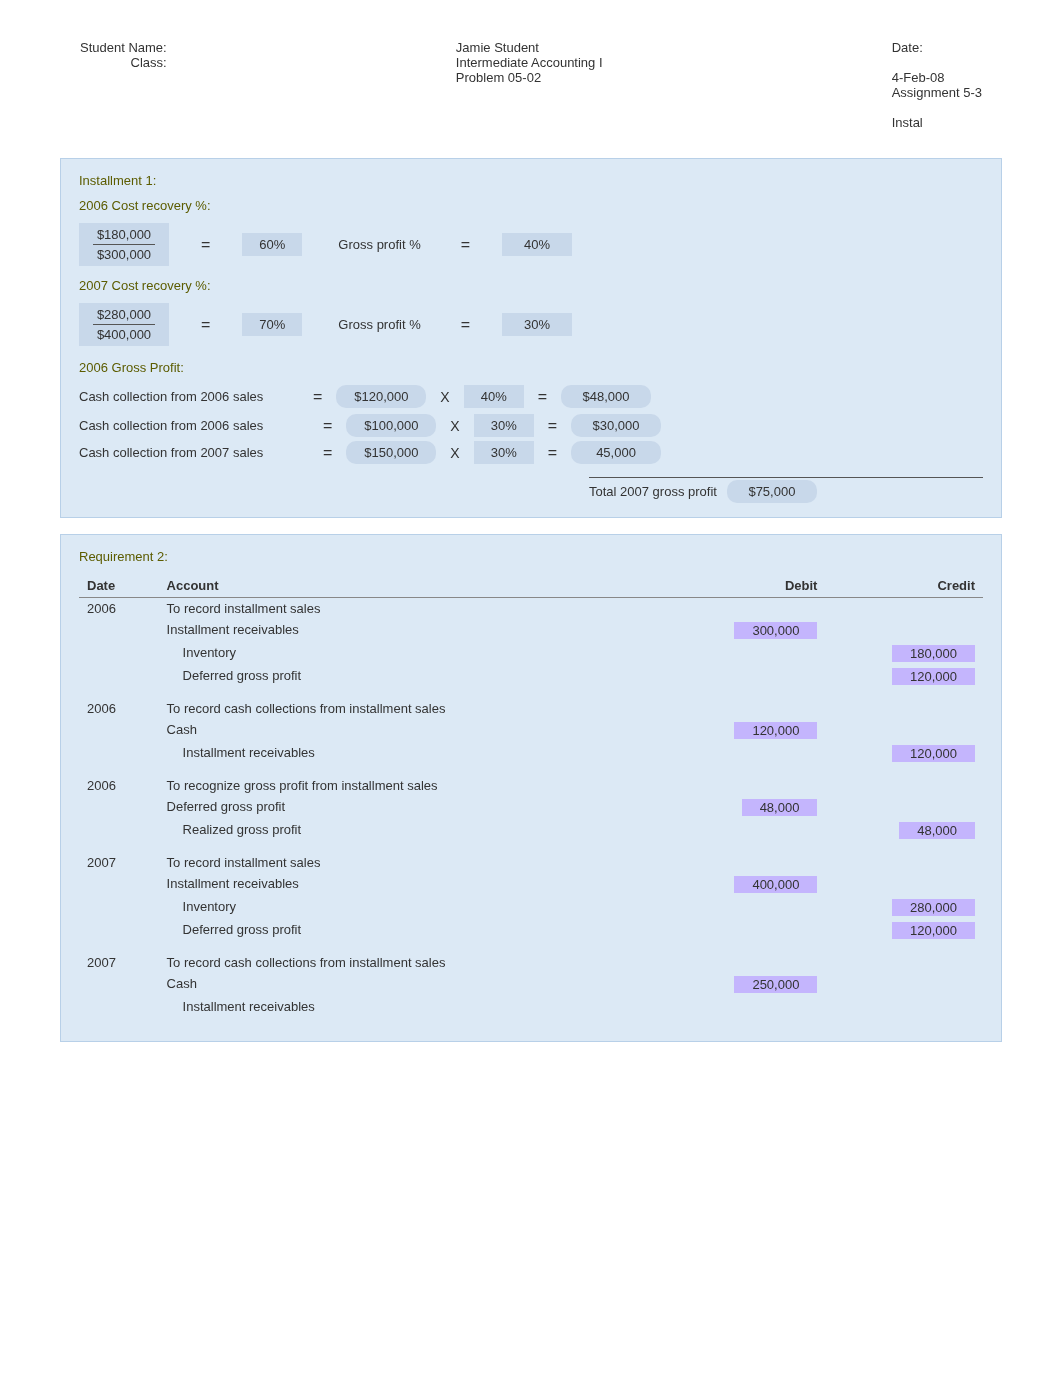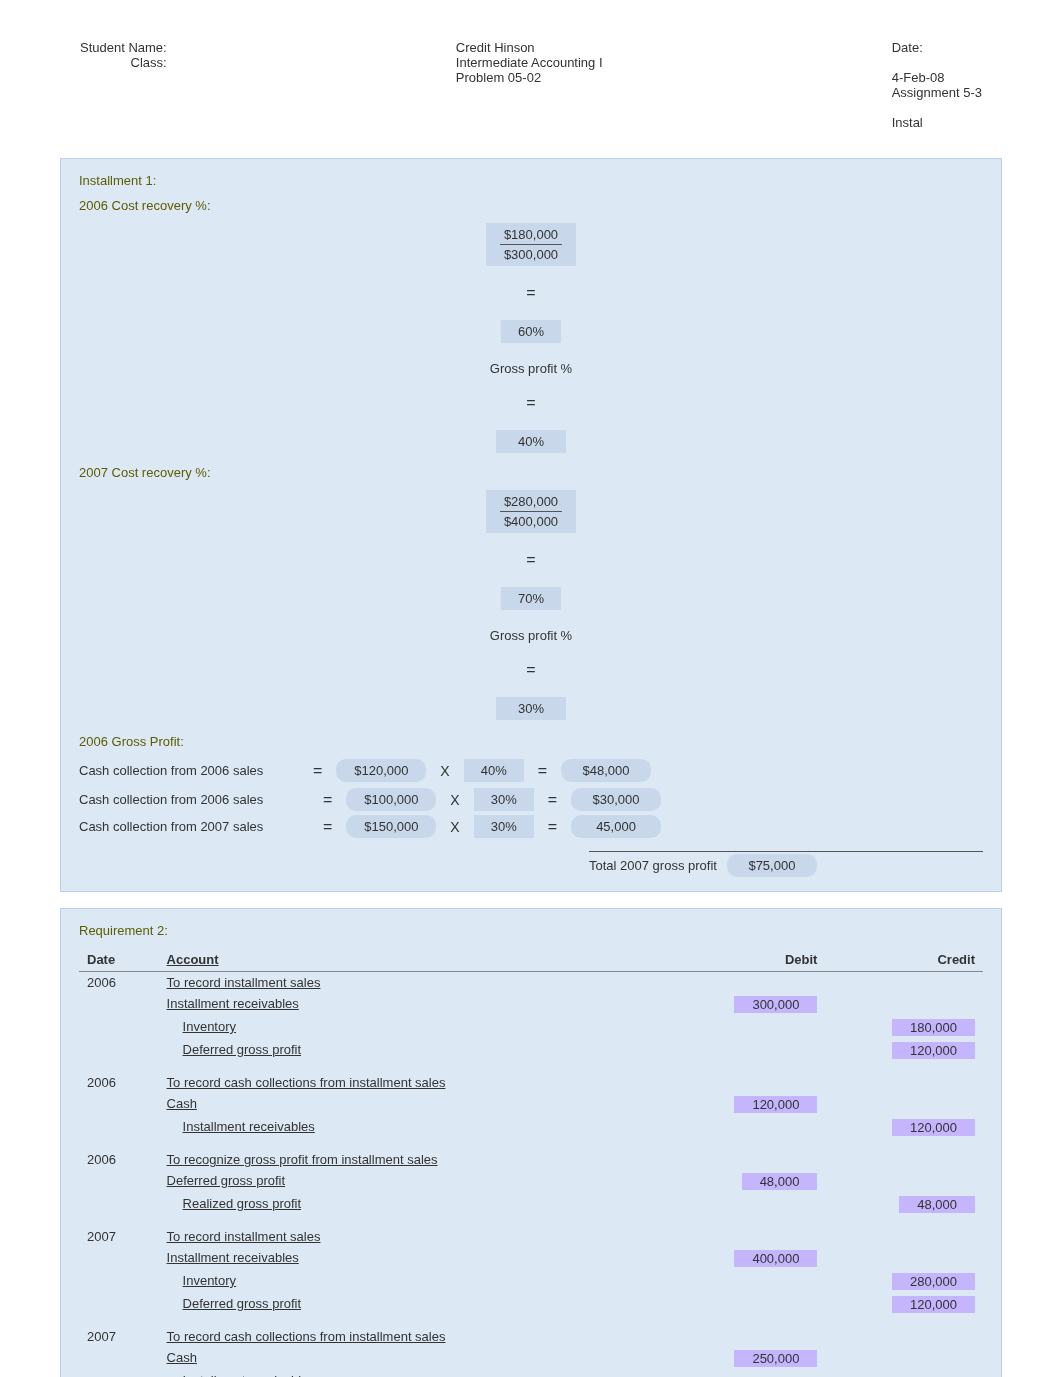--- a/index.html
+++ b/index.html
@@ -37,22 +37,21 @@
     .section-title {
       font-size: 13px;
       color: #5c5c00;
       margin-bottom: 10px;
     }
 
     .calc-row {
       display: flex;
       align-items: center;
       margin-bottom: 4px;
-      gap: 18px;
-      flex-direction: column;
+      gap: 28px;
     }
 
     .fraction-box {
       display: flex;
       flex-direction: column;
       align-items: center;
       background: #c8d8ea;
       padding: 4px 14px;
       min-width: 90px;
     }
@@ -107,35 +106,35 @@
       border-bottom: 1px solid #888;
       background: #dce9f5;
     }
     .journal-table td {
       padding: 3px 8px;
       vertical-align: top;
     }
     .journal-table .debit-col { text-align: right; width: 90px; }
     .journal-table .credit-col { text-align: right; width: 90px; }
     .journal-table .date-col { width: 50px; }
-    .journal-table .account-col { width: 320px; text-decoration: underline; }
+    .journal-table .account-col { width: 320px; }
     .indent1 { padding-left: 24px !important; }
     .entry-gap td { height: 10px; }
     .num-val { background: #c4b5fd; display: inline-block; padding: 1px 18px; min-width: 60px; text-align: right; }
   </style>
 </head>
 <body>
 
 <div class="header-section">
   <div class="header-left">
     <span>Student Name:</span>
     <span>Class:</span>
   </div>
   <div class="header-middle">
-    <span>Credit Hinson</span>
+    <span>Jamie Student</span>
     <span>Intermediate Accounting I</span>
     <span>Problem 05-02</span>
   </div>
   <div class="header-right">
     <span>
       <span>Date:</span>&nbsp;&nbsp;&nbsp;&nbsp;<span>4-Feb-08</span>
     </span>
     <span>
       <span>Assignment 5-3</span>&nbsp;&nbsp;&nbsp;<span>Instal</span>
     </span>

